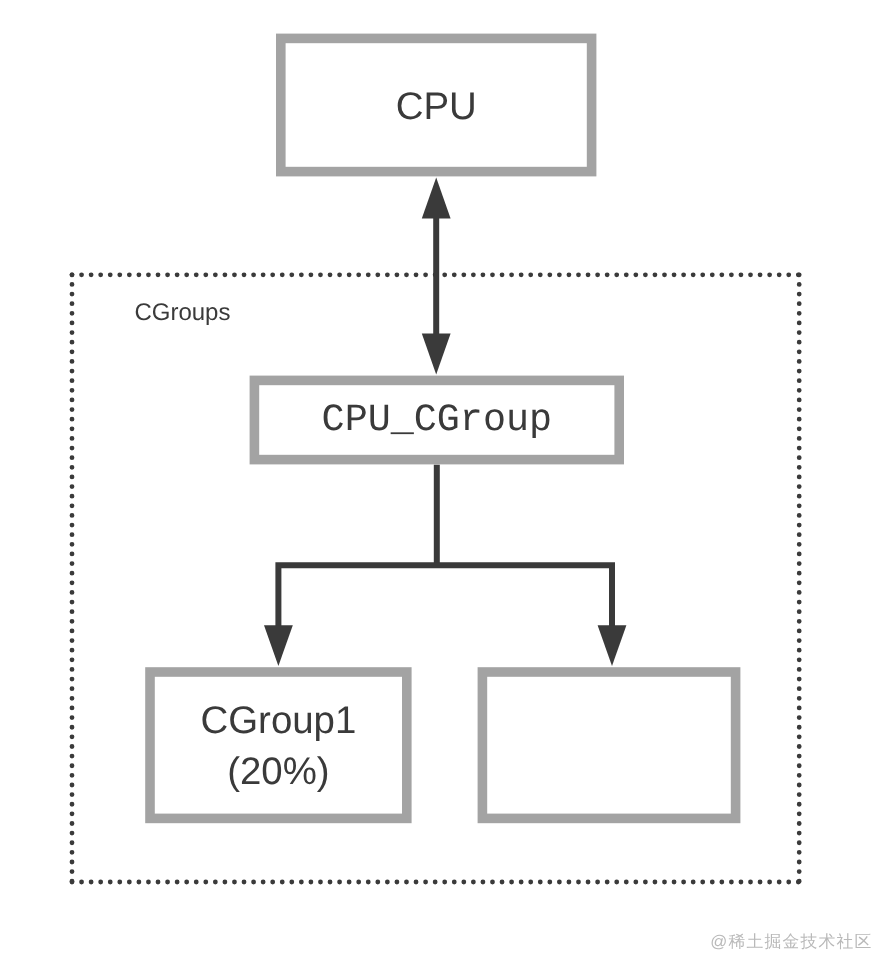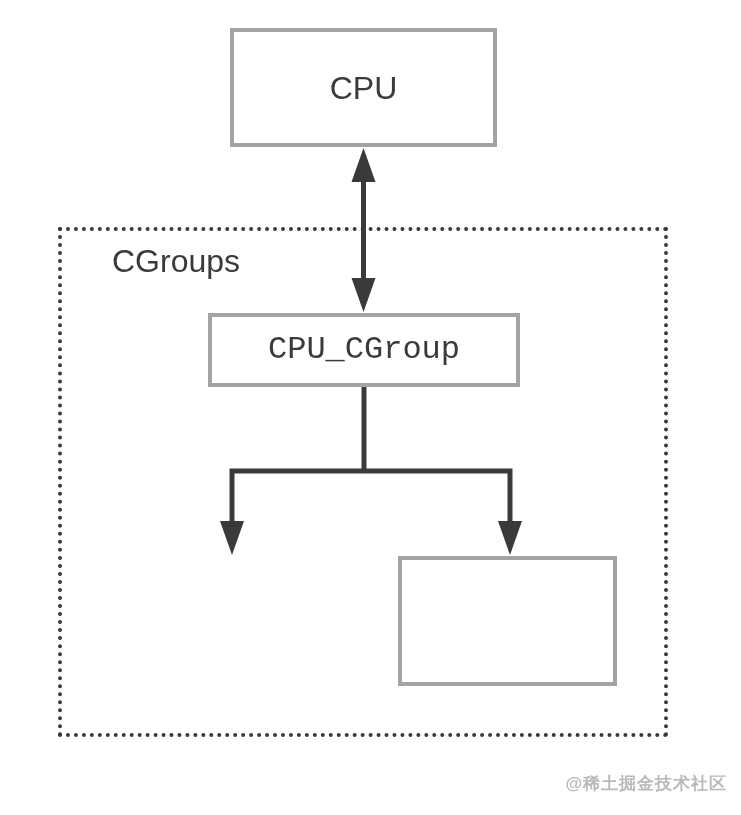--- a/index.html
+++ b/index.html
@@ -10,21 +10,21 @@
   }
   .canvas {
     position: relative;
     width: 741px;
     height: 815px;
     background: #ffffff;
     overflow: hidden;
   }
   .node {
     position: absolute;
-    border: 4px solid #a3a3a3;
+    border: 8px solid #a3a3a3;
     background: #ffffff;
     display: flex;
     flex-direction: column;
     align-items: center;
     justify-content: center;
     text-align: center;
     font-size: 32px;
     line-height: 42px;
     color: #3a3a3a;
     z-index: 2;
@@ -38,41 +38,40 @@
     position: absolute;
     left: 58px; top: 227px;
     width: 610px; height: 510px;
     border: 4px dotted #3a3a3a;
     background: transparent;
     z-index: 0;
   }
   .cgroups-label {
     position: absolute;
     left: 112px; top: 241px;
-    font-size: 32px;
+    font-size: 20px;
     line-height: 40px;
     color: #3a3a3a;
     z-index: 2;
   }
   .edges {
     position: absolute;
     left: 0; top: 0;
     width: 741px; height: 815px;
     z-index: 1;
     pointer-events: none;
   }
   .watermark {
     position: absolute;
     right: 14px; top: 774px;
-    font-size: 17px;
+    font-size: 14px;
     line-height: 20px;
     color: #b9b9b9;
     letter-spacing: 1px;
     z-index: 2;
-    font-weight: bold;
   }
 </style>
 </head>
 <body>
 
 <div class="canvas">
 
   <div class="cgroups-container"></div>
   <div class="cgroups-label">CGroups</div>
 
@@ -97,19 +96,23 @@
   </svg>
 
   <div class="node node-cpu">
     <span>CPU</span>
   </div>
 
   <div class="node node-cpu-cgroup">
     <span>CPU_CGroup</span>
   </div>
 
+  <div class="node node-cgroup1">
+    <span>CGroup1</span>
+    <span>(20%)</span>
+  </div>
 
   <div class="node node-cgroup2">
   </div>
 
   <div class="watermark">@稀土掘金技术社区</div>
 
 </div>
 
 </body></html>

